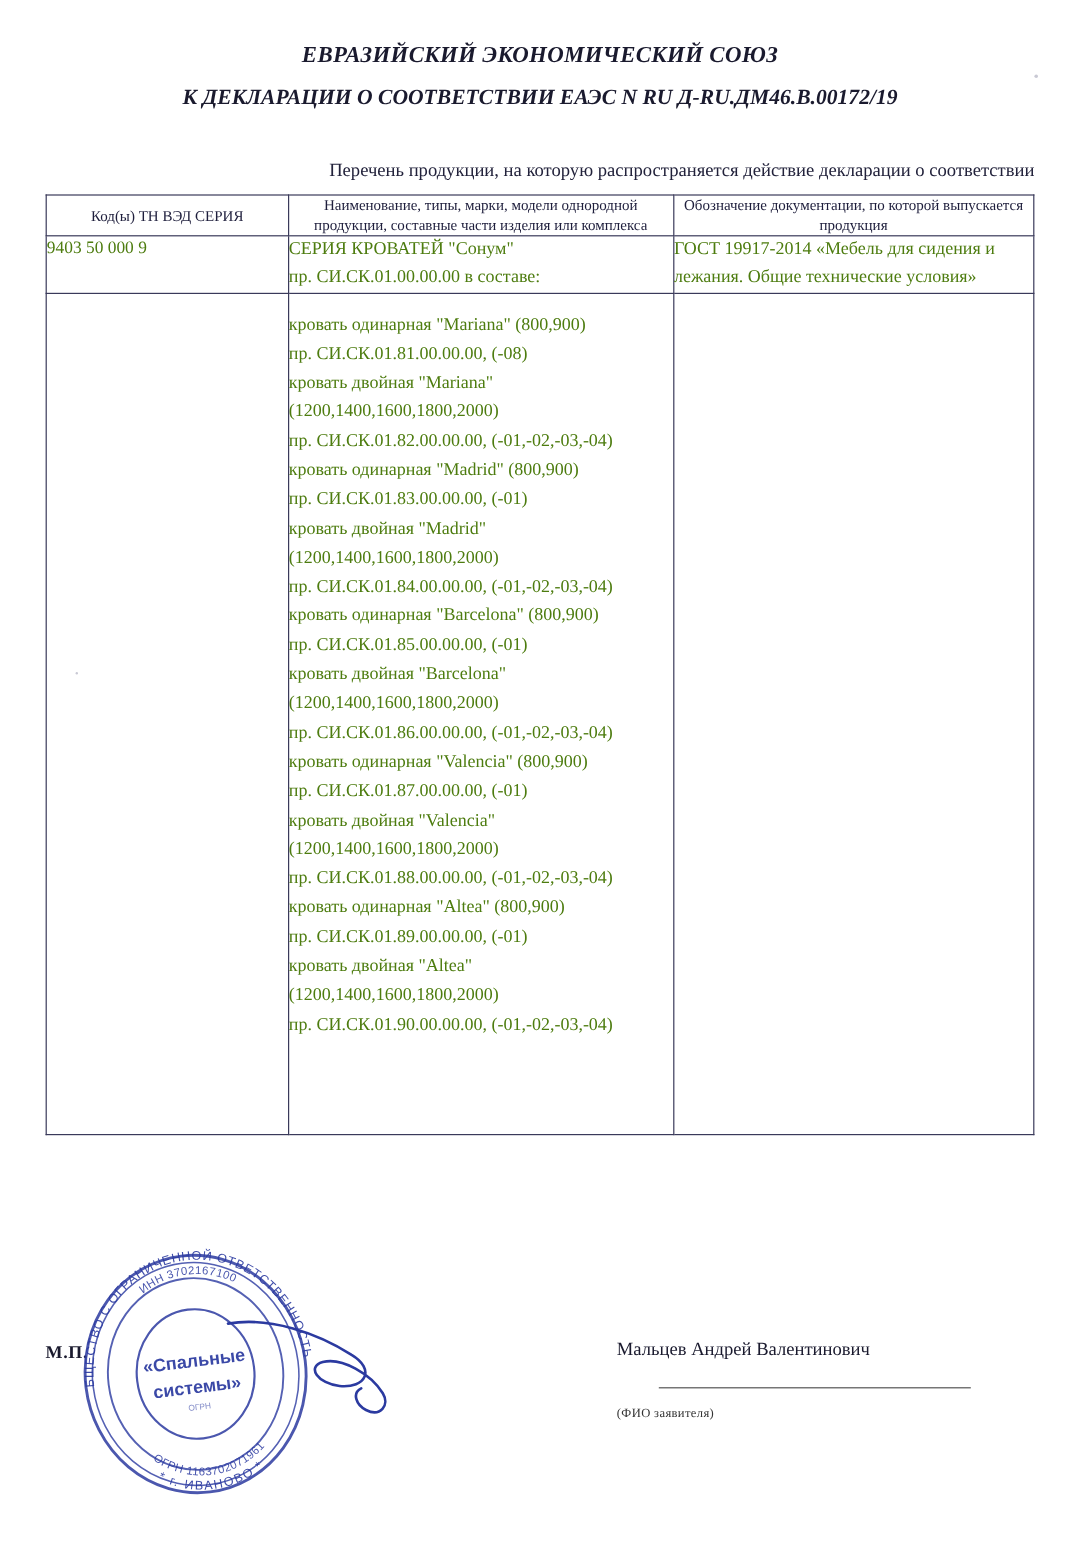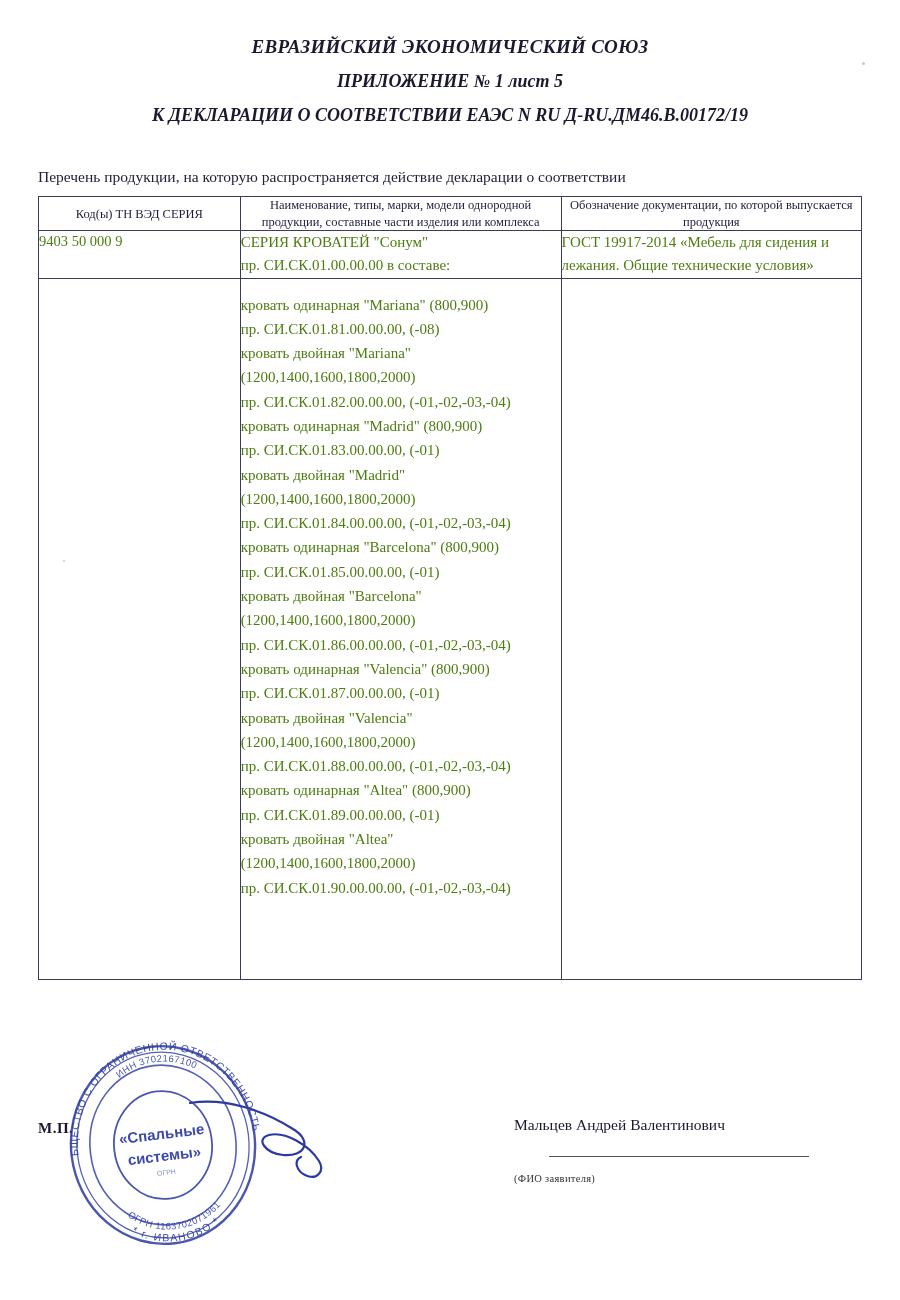--- a/index.html
+++ b/index.html
@@ -37,21 +37,21 @@
     font-size: 18px;
     font-weight: bold;
     margin-bottom: 13px;
   }
   .header .line3 {
     font-size: 18px;
     font-weight: bold;
     margin-bottom: 0;
   }
   .subtitle {
-    text-align: left;
+    text-align: right;
     font-size: 15.5px;
     margin-top: 42px;
     margin-bottom: 10px;
     color: #22223b;
   }
   table.main {
     width: 100%;
     border-collapse: collapse;
     table-layout: fixed;
   }
@@ -163,21 +163,20 @@
     border-radius: 50%;
   }
 </style>
 </head>
 <body>
 
 <div class="page">
 
   <div class="header">
     <div class="line1">ЕВРАЗИЙСКИЙ ЭКОНОМИЧЕСКИЙ СОЮЗ</div>
-    <div class="line2">ПРИЛОЖЕНИЕ № 1 лист 5</div>
     <div class="line3">К ДЕКЛАРАЦИИ О СООТВЕТСТВИИ ЕАЭС N RU Д-RU.ДМ46.В.00172/19</div>
   </div>
 
   <div class="subtitle">Перечень продукции, на которую распространяется действие декларации о соответствии</div>
 
   <table class="main">
     <colgroup>
       <col class="col1">
         <col class="col2">
         <col class="col3">

